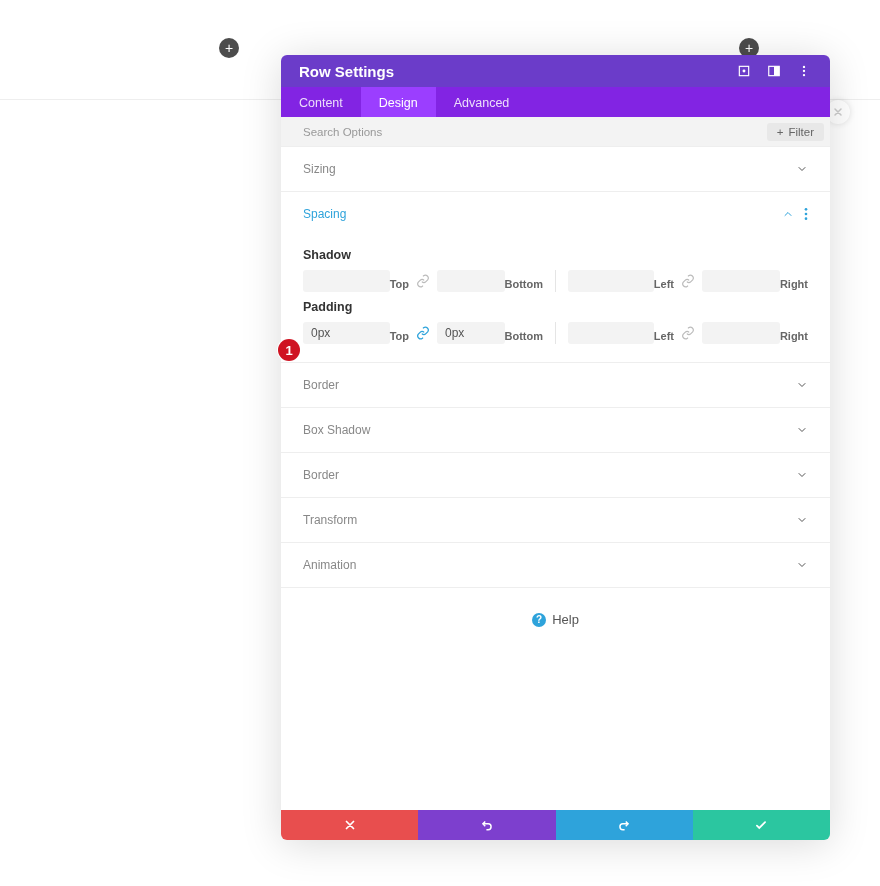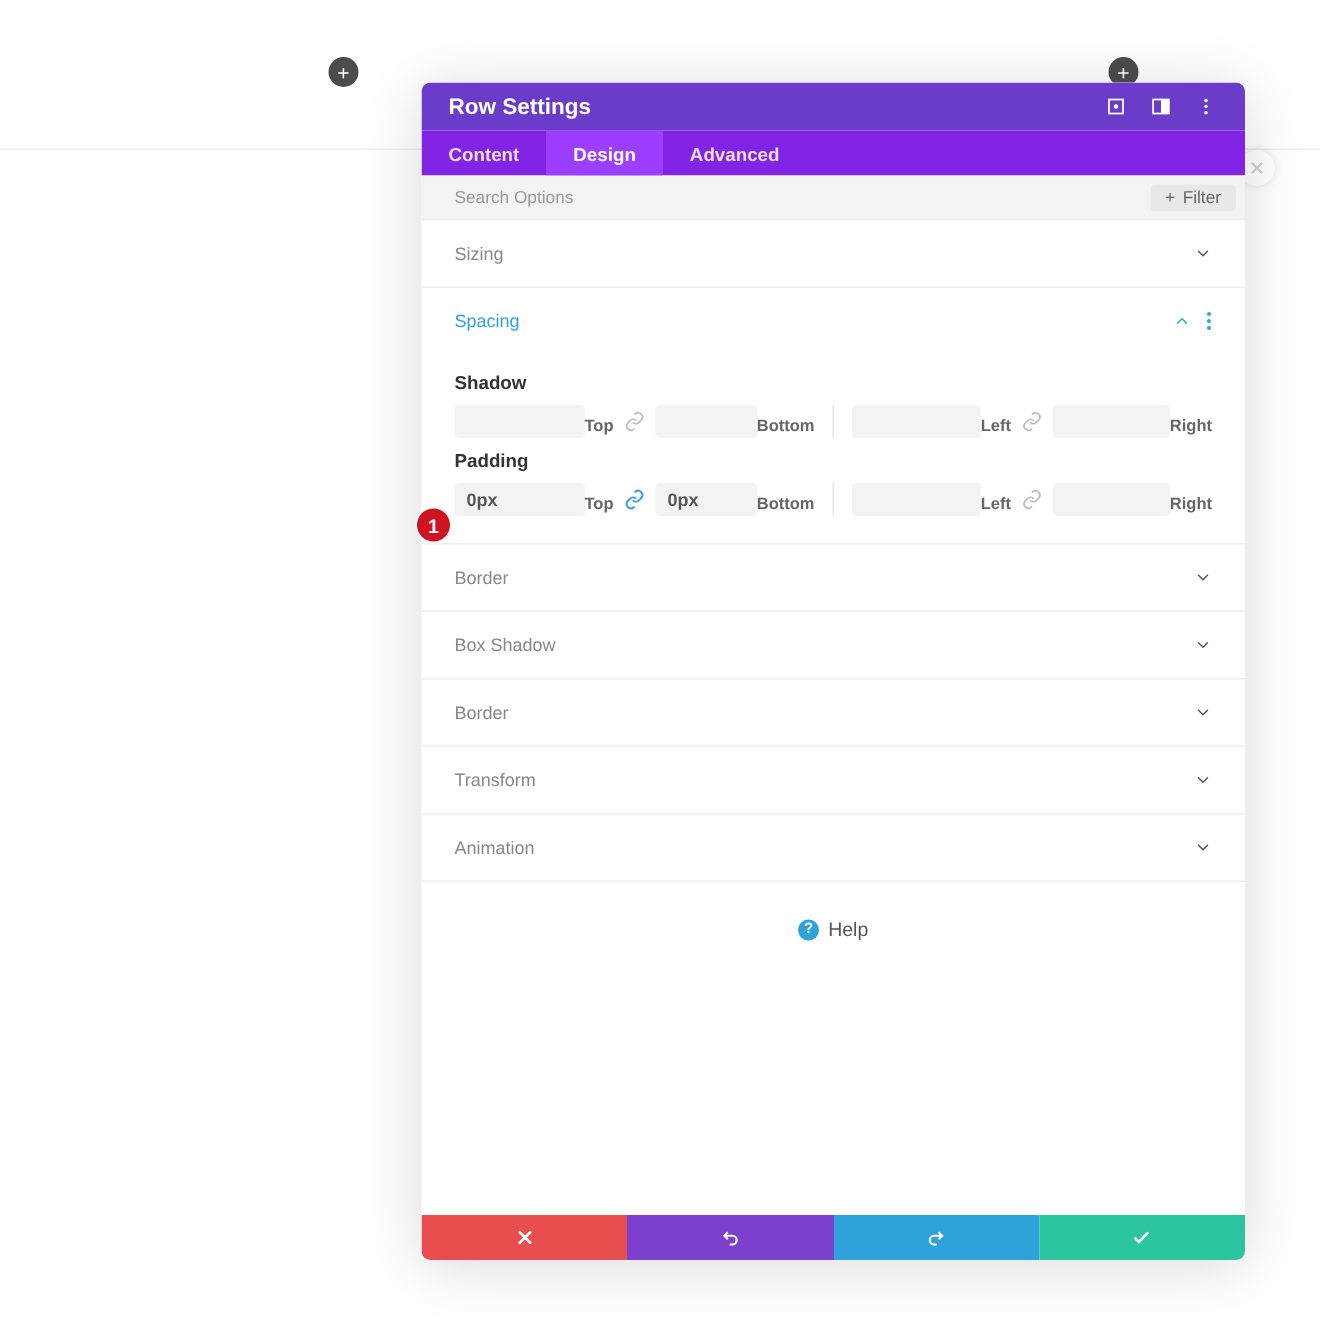--- a/index.html
+++ b/index.html
@@ -55,21 +55,21 @@
     background: #8224e3;
     display: flex;
     height: 30px;
   }
   .tab {
     padding: 16px 18px;
     font-size: 12.5px;
     color: rgba(255,255,255,0.85);
     display:flex; align-items:center;
     cursor:pointer;
-    font-weight:700;
+    font-weight:400;
   }
   .tab.active { background: #9b3eff; color:#fff; }
 
   .search-row {
     height: 30px;
     background: #f3f3f3;
     display:flex; align-items:center; justify-content:space-between;
     padding: 0 6px 0 22px;
     border-bottom:1px solid #eee;
   }
@@ -123,21 +123,20 @@
   .pair .col { flex:1; display:flex; flex-direction:row; align-items:center; }
   .input {
     background:#f3f3f3;
     border:none;
     border-radius:3px;
     height:22px;
     width:100%;
     padding:0 8px;
     font-size:12px;
     color:#555;
-    font-weight:bold;
   }
   .subcap { font-size:11px; color:#666; margin-top:6px; font-weight:600;}
   .link-icon {
     width:16px; height:22px;
     display:flex; align-items:center; justify-content:center;
     color:#bbb;
     cursor:pointer;
     flex-shrink:0;
   }
   .link-icon.active { color:#2ea3db; }

